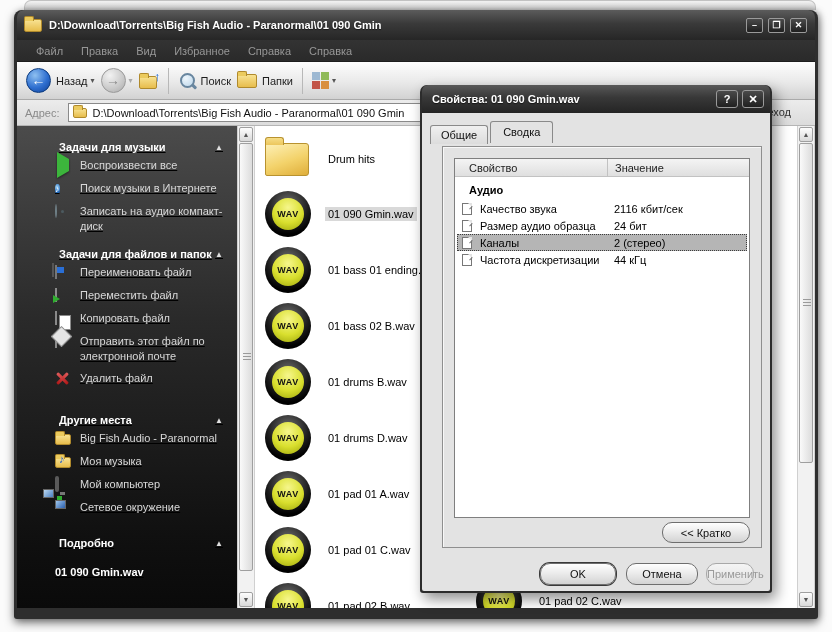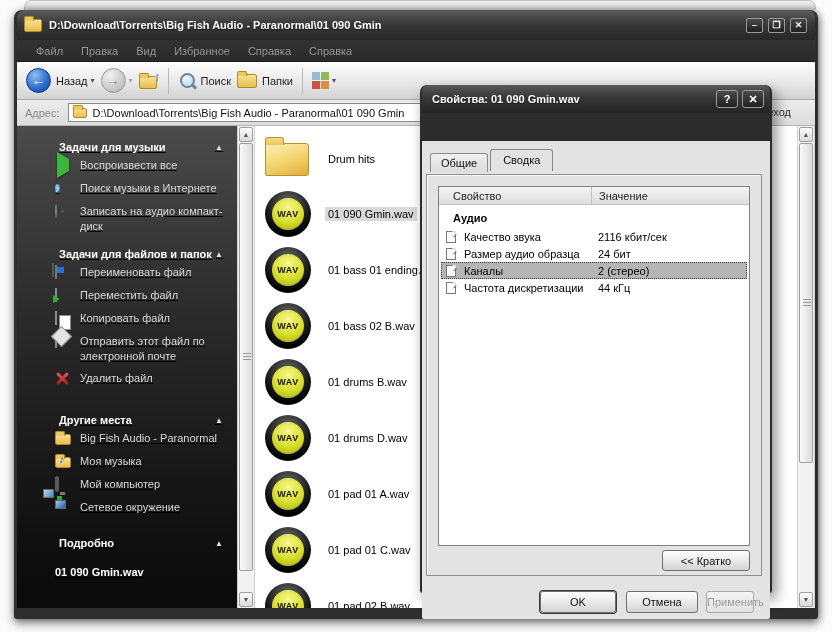--- a/index.html
+++ b/index.html
@@ -163,44 +163,44 @@
   
   .dialog { position:absolute; left:420px; top:85px; width:352px; height:508px; background:#2c2c2c;
     border-radius:7px 7px 3px 3px; padding:0 2px 2px 2px;
     box-shadow:4px 6px 14px rgba(0,0,0,.45); z-index:10; }
   .dlg-titlebar { height:28px; display:flex; align-items:center; padding:0 6px 0 10px;
     background:linear-gradient(#585858,#383838 45%,#242424); border-radius:6px 6px 0 0; }
   .dlg-titlebar .dlg-title { flex:1; color:#fff; font-weight:bold; text-shadow:0 1px 1px rgba(0,0,0,.6); }
   .dlg-btn { width:22px; height:18px; margin-left:4px; background:linear-gradient(#4a4a4a,#202020);
     border:1px solid #9a9a9a; border-radius:3px; color:#fff; font-weight:bold; font-size:11px;
     text-align:center; line-height:16px; }
-  .dlg-body { position:relative; height:478px; background:#e3e3e3; border-radius:0 0 2px 2px;margin-top:28px; }
+  .dlg-body { position:relative; height:478px; background:#e3e3e3; border-radius:0 0 2px 2px; }
   .tabs { position:absolute; left:8px; top:7px; z-index:3; display:flex; align-items:flex-end; }
   .tab { padding:3px 10px 3px; background:linear-gradient(#f0f0f0,#dcdcdc); border:1px solid #8a8a8a;
     border-bottom:none; border-radius:3px 3px 0 0; color:#111; margin-right:2px; position:relative; top:2px; }
   .tab.active { background:#e3e3e3; padding:4px 12px 5px; top:1px; z-index:4; box-shadow:0 2px 0 #e3e3e3; }
-  .tabpage { position:absolute; left:4px; right:8px; top:33px; height:402px; background:#e3e3e3;
+  .tabpage { position:absolute; left:20px; right:8px; top:33px; height:402px; background:#e3e3e3;
     border:1px solid #8f8f8f; box-shadow:inset 1px 1px 0 #f8f8f8; }
   .listview { position:absolute; left:11px; right:11px; top:11px; height:360px; background:#fff;
     border:1px solid #7f7f7f; overflow:hidden; }
   .lv-header { height:18px; display:flex; background:linear-gradient(#f4f4f4,#dfdfdf);
     border-bottom:1px solid #c2c2c2; align-items:center; color:#222; }
   .lv-col1 { width:153px; padding-left:14px; border-right:1px solid #c2c2c2; height:100%; line-height:18px; }
   .lv-col2 { padding-left:7px; }
   .lv-group { font-weight:bold; color:#000; padding:7px 0 4px 14px; }
   .lv-row { height:17px; display:flex; align-items:center; padding-left:5px; margin:0 2px; }
   .lv-row.selected { background:#b5b5b5; outline:1px dotted #3c3c3c; outline-offset:-1px; }
   .i-doc { width:10px; height:12px; background:#fff; border:1px solid #777; position:relative; flex:none; margin-right:8px; }
   .i-doc::before { content:""; position:absolute; right:-1px; top:-1px; border-style:solid;
     border-width:0 4px 4px 0; border-color:transparent #e3e3e3 transparent transparent; }
   .i-doc::after { content:""; position:absolute; right:-1px; top:2px; width:4px; height:1px; background:#777; transform:rotate(-45deg); transform-origin:right top; }
   .lv-name { width:134px; color:#000; }
   .lv-value { color:#000; }
   .btn { background:linear-gradient(#fefefe,#ececec 45%,#d3d3d3); border:1px solid #6e6e6e;
-    border-radius:3px; font:11px "Liberation Sans",sans-serif; color:#111; }
+    border-radius:10px; font:11px "Liberation Sans",sans-serif; color:#111; }
   .brief-btn { position:absolute; right:11px; bottom:4px; width:88px; height:21px; }
   .dlg-footer-btn { position:absolute; height:22px; bottom:6px; }
   .btn-ok { left:118px; width:76px; box-shadow:0 0 0 1px #3a3a3a; }
   .btn-cancel { left:204px; width:72px; }
   .btn-apply { left:284px; width:48px; color:#9a9a9a; border-color:#a8a8a8;
     background:linear-gradient(#f4f4f4,#e2e2e2); }
 </style>
 </head>
 <body>
 

